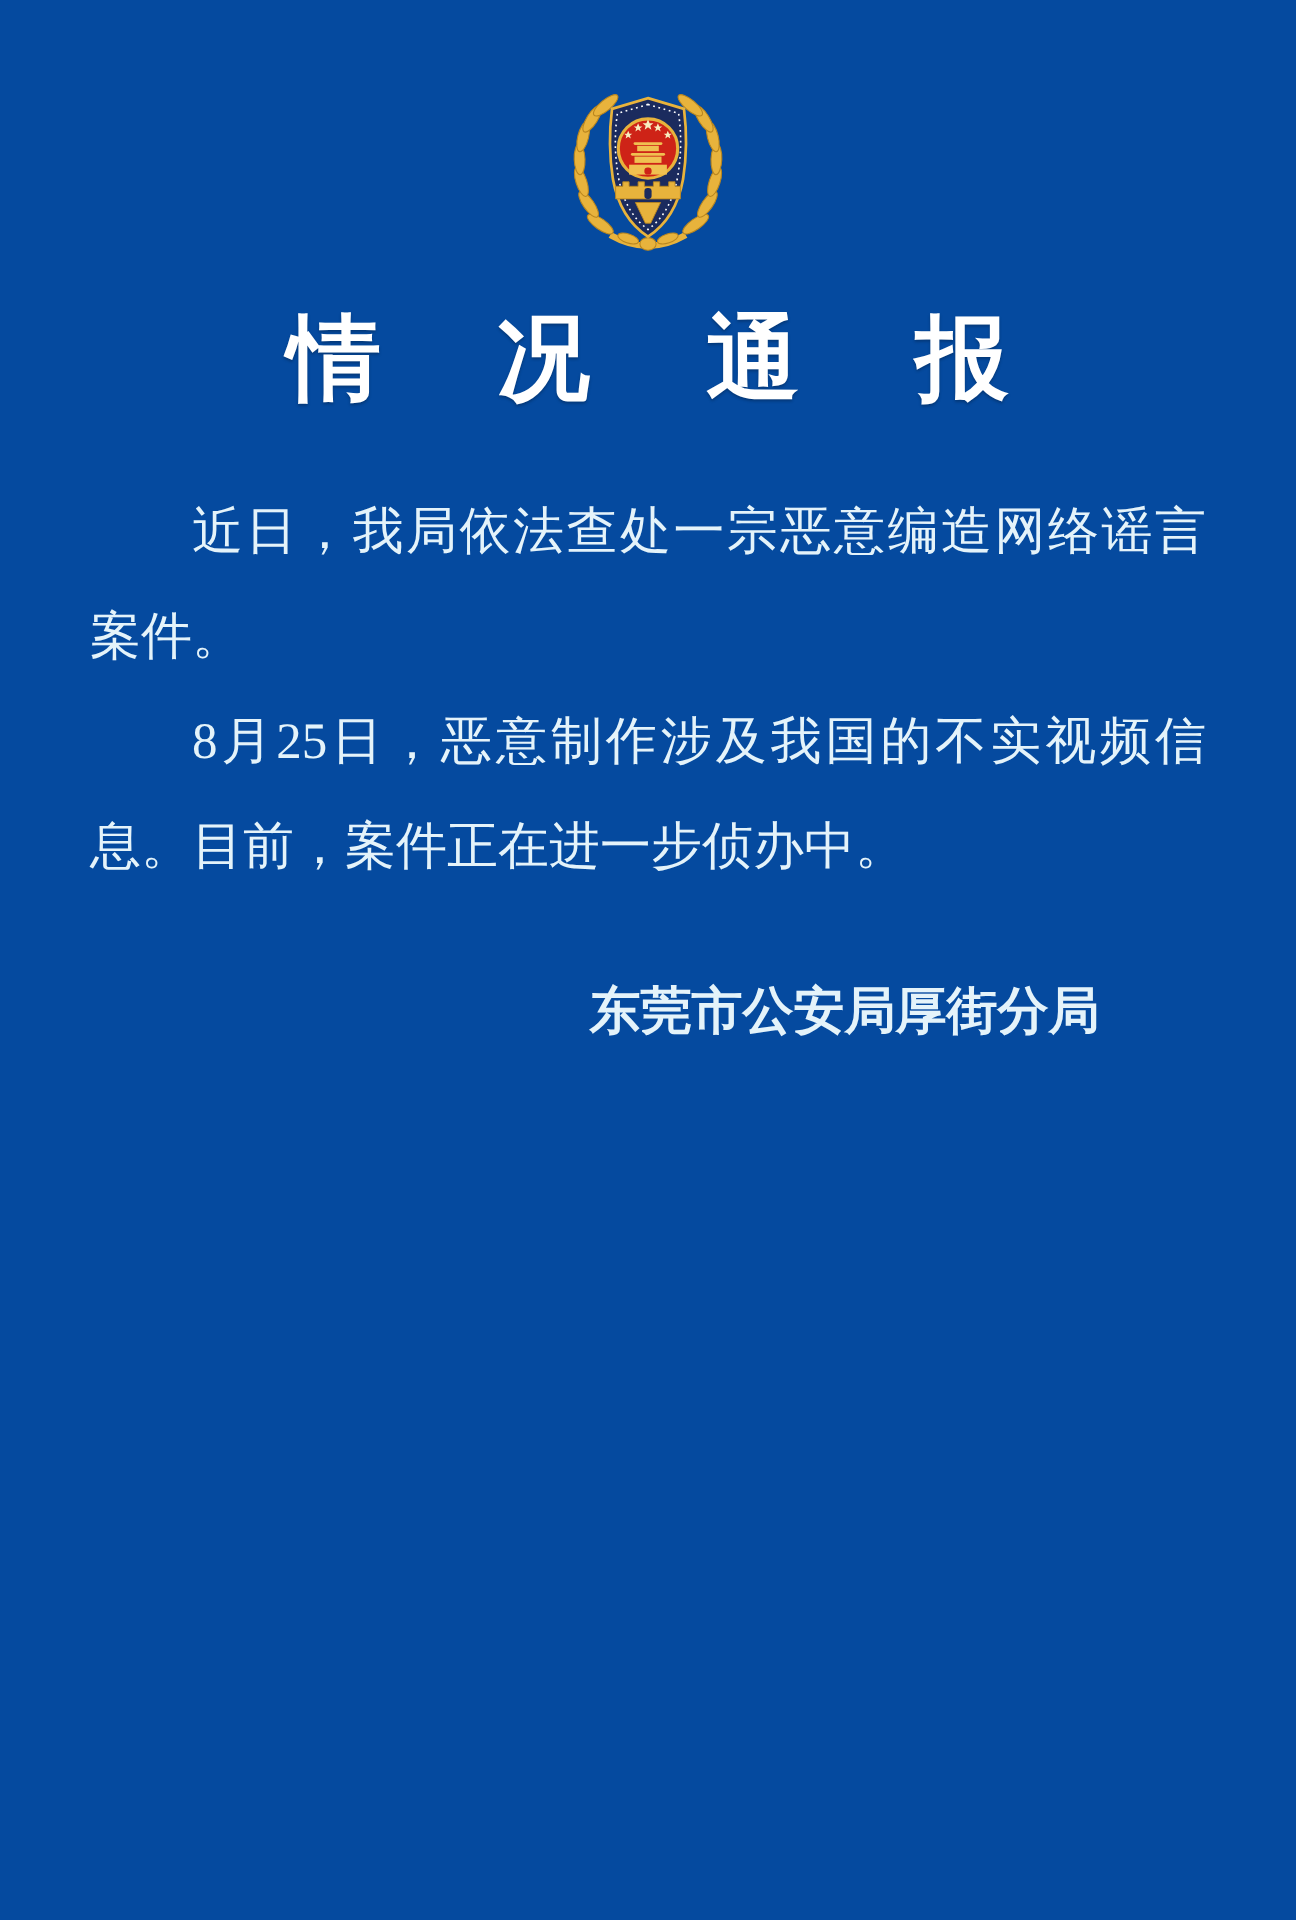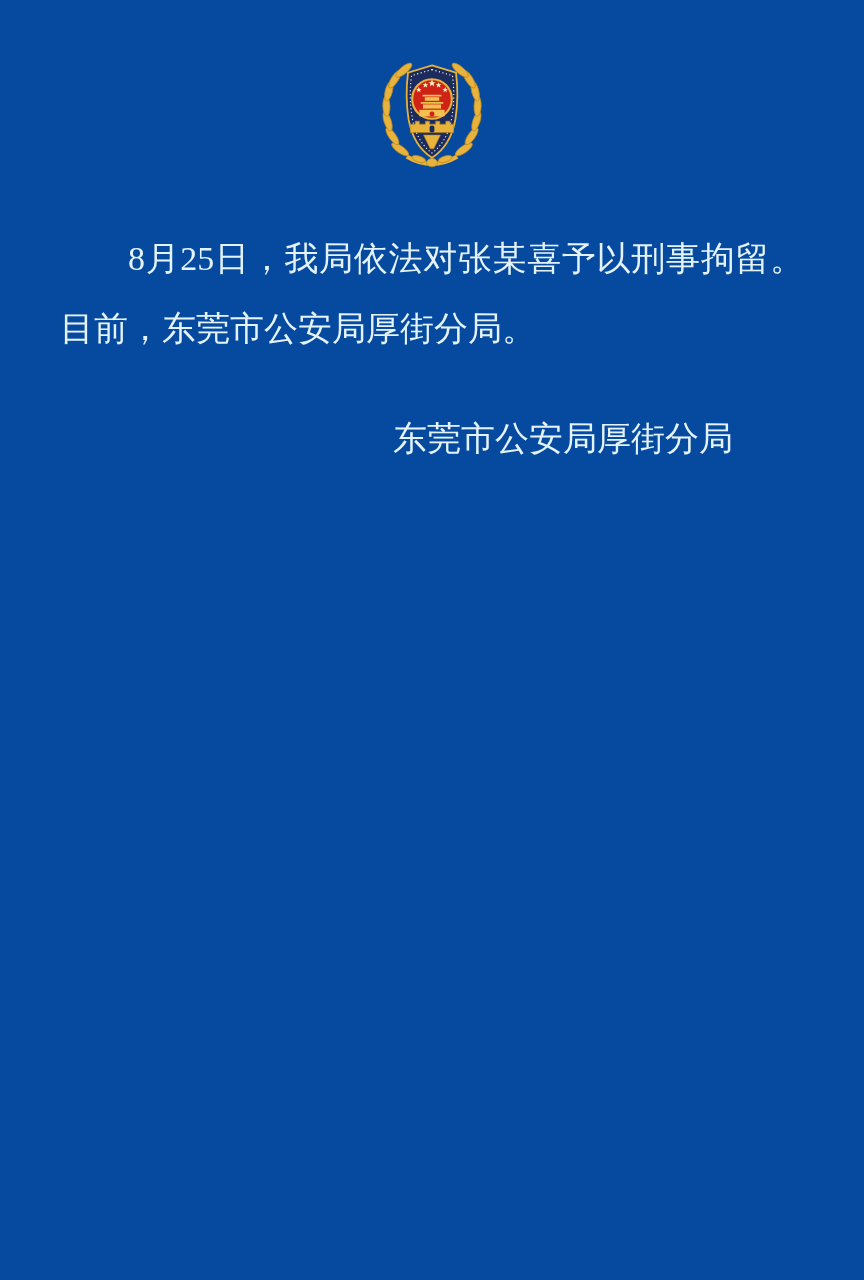--- a/index.html
+++ b/index.html
@@ -47,21 +47,21 @@
     text-indent: 2em;
   }
   .signature-block {
     margin-top: 40px;
     margin-left: 262px;
     text-align: center;
     color: #e4f3fa;
     font-size: 34px;
     line-height: 70px;
   }
-  .signature-block p { margin: 16px; }
+  .signature-block p { margin: 16px; font-weight: bold; }
 </style>
 </head>
 <body style="background: rgb(5, 74, 159);">
 
 <div class="page">
 
   <div class="emblem-wrap">
     <svg width="120" height="122" viewBox="0 0 200 200" aria-hidden="true">
       <defs>
         <polygon id="star" points="0,-6 1.76,-1.85 5.7,-1.85 2.47,0.7 3.53,4.85 0,2.3 -3.53,4.85 -2.47,0.7 -5.7,-1.85 -1.76,-1.85"></polygon>
@@ -114,22 +114,24 @@
         <rect x="79" y="88" width="42" height="11"></rect>
       </g>
       <rect x="96" y="91" width="8" height="8" rx="3.5" fill="#ce2317"></rect>
 
       <path d="M64 126 V112 H72 V107 H79 V112 H89 V107 H96 V112 H106 V107 H113 V112 H123 V107 H130 V112 H136 V126 Z" fill="#e8b33c" stroke="#b9861f" stroke-width="1"></path>
       <rect x="96" y="114" width="8" height="12" rx="3.5" fill="#1b2b5e"></rect>
       <path d="M86 130 L114 130 L103 153 L97 153 Z" fill="#e8b33c" stroke="#b9861f" stroke-width="1"></path>
     </svg>
   </div>
 
+  <h1 class="notice-title" style="color: rgb(255, 255, 255);">情 况 通 报</h1>
 
   <div class="notice-body" style="color: rgb(228, 243, 250);">
-    <p>8月25日，我局依法对张某喜予以刑事拘留。目前，东莞市公安局厚街分局。</p>
+    <p>近日，我局依法查处一宗恶意编造网络谣言案件。</p>
+    <p>8月25日，恶意制作涉及我国的不实视频信息。目前，案件正在进一步侦办中。</p>
   </div>
 
   <div class="signature-block" style="color: rgb(228, 243, 250);">
     <p>东莞市公安局厚街分局</p>
   </div>
 
 </div>
 
 </body></html>

